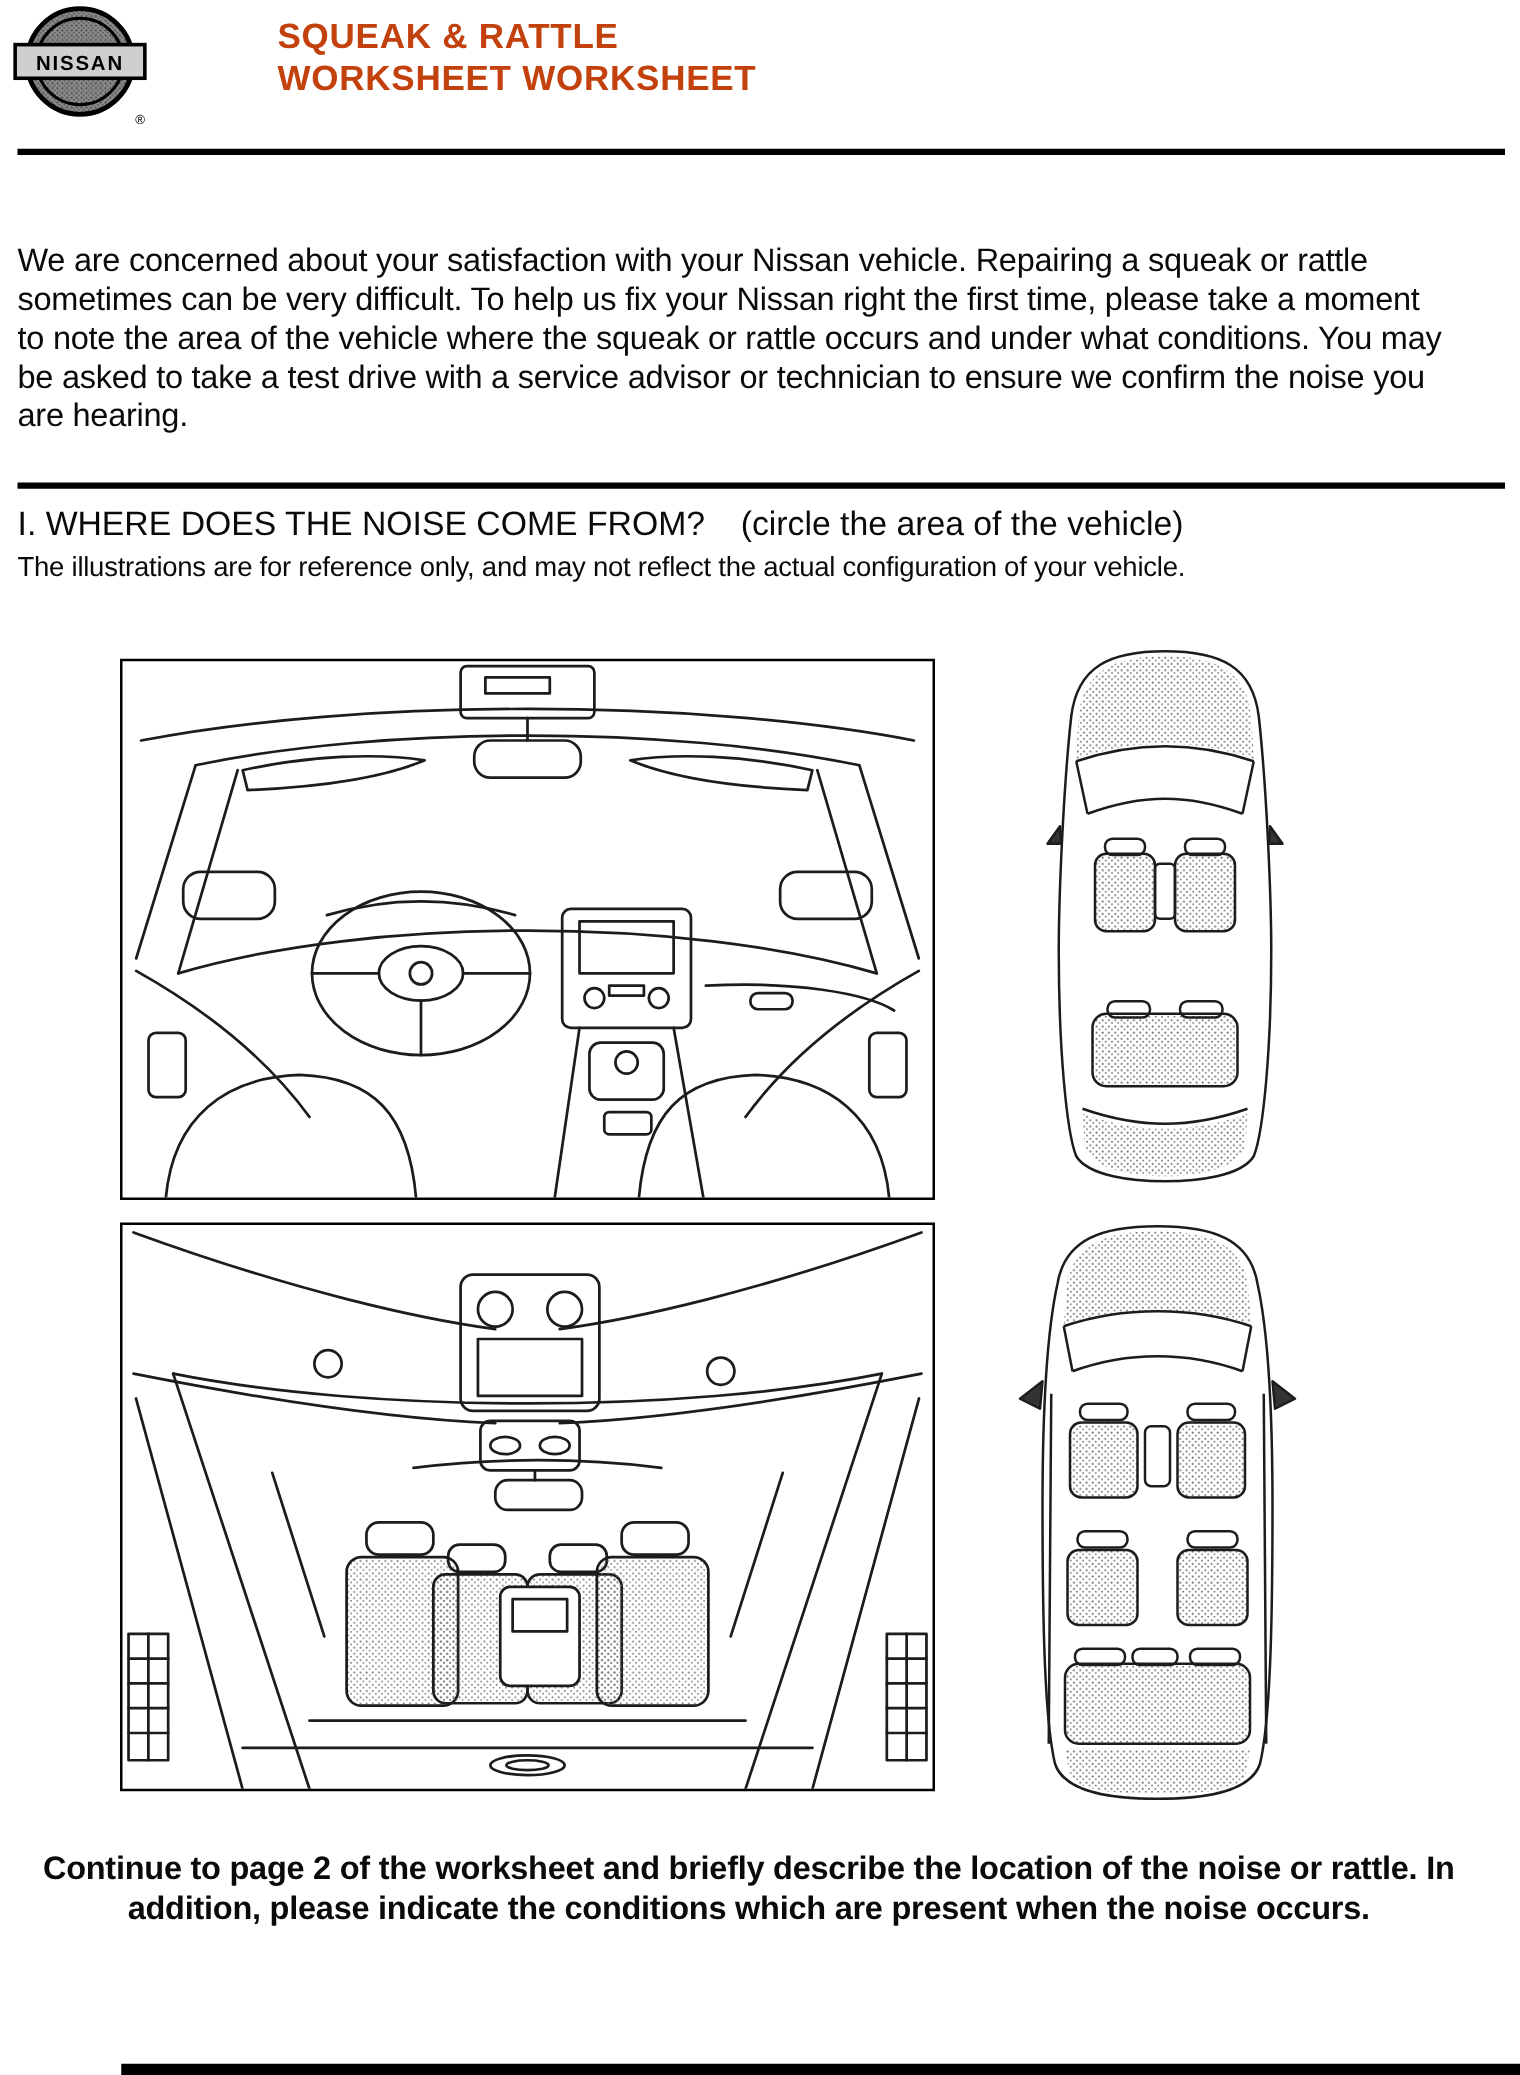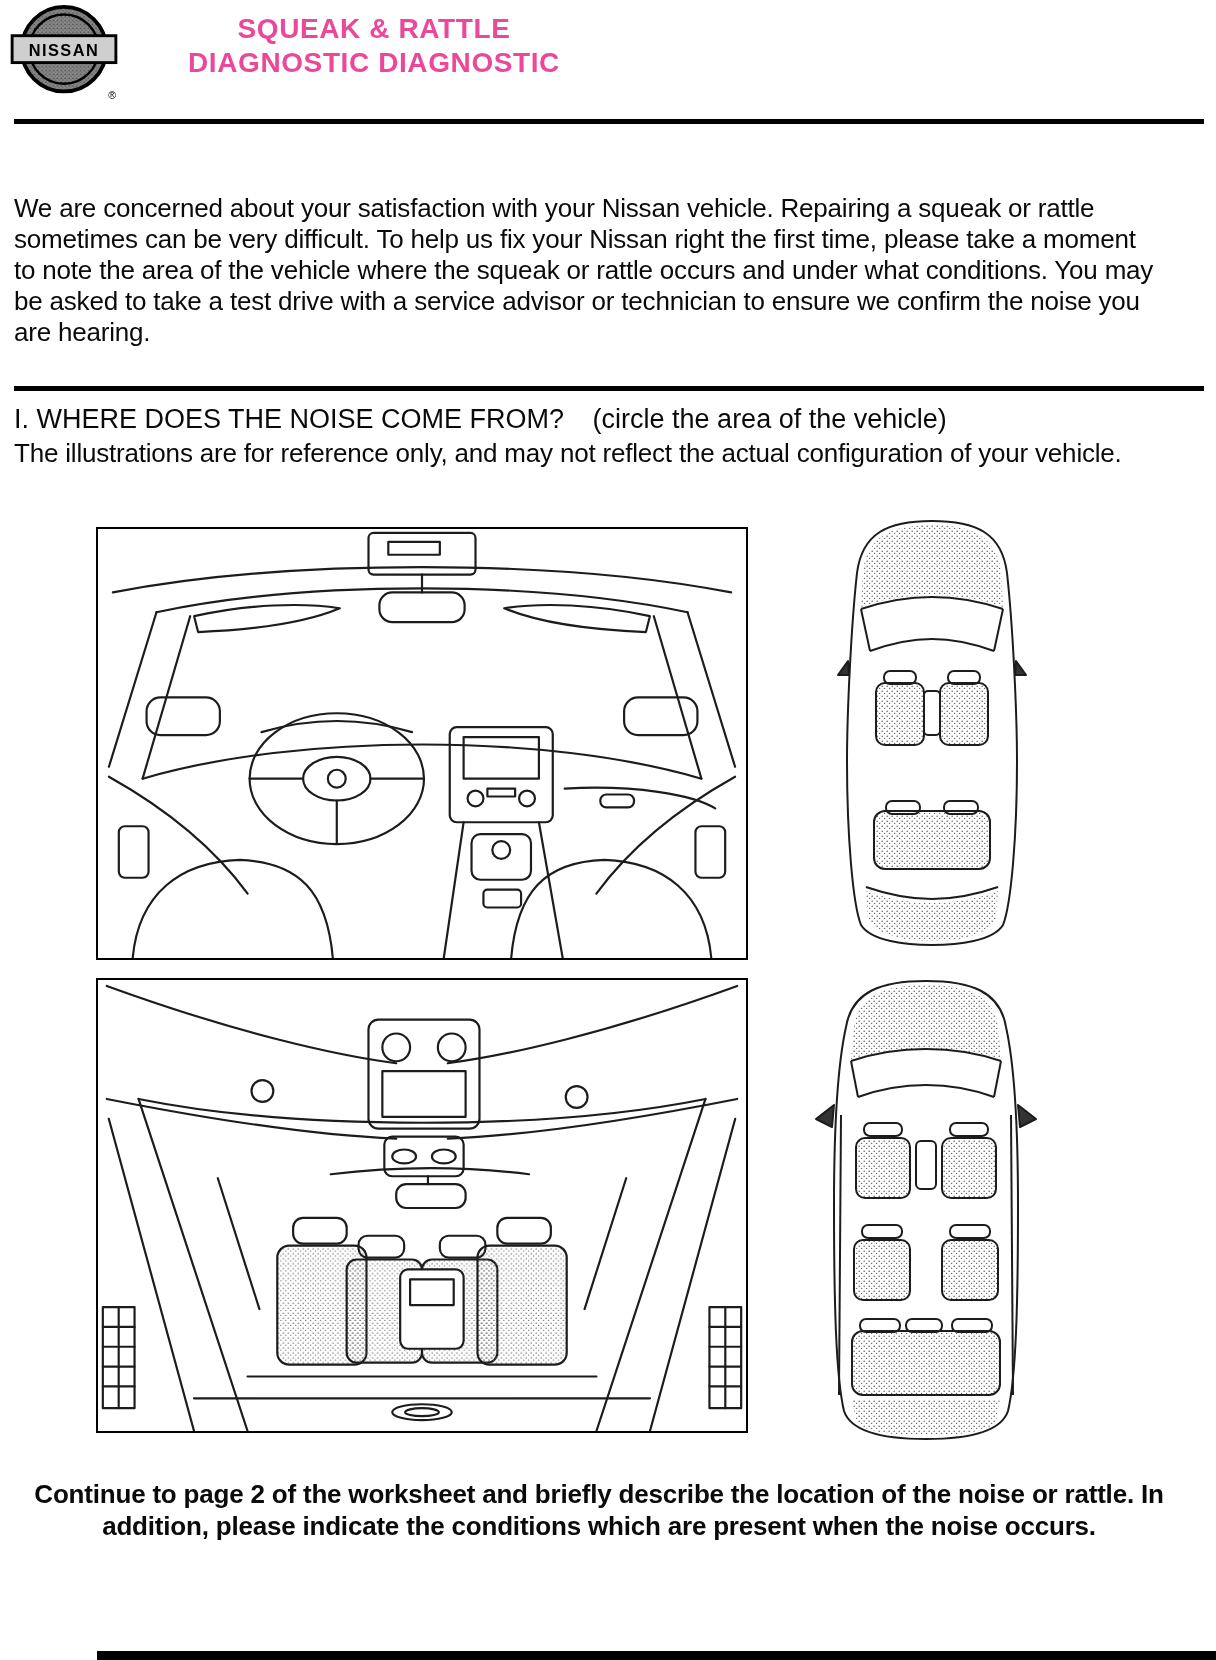--- a/index.html
+++ b/index.html
@@ -3,33 +3,33 @@
 <meta charset="utf-8">
 <style>
   * { margin:0; padding:0; box-sizing:border-box; }
   html,body { background:#ffffff; }
   body { font-family:"Liberation Sans", sans-serif; color:#0a0a0a; }
   .page { position:relative; width:1216px; height:1660px; background:#fff; overflow:hidden; }
 
   .header { position:absolute; top:4px; left:10px; display:flex; align-items:flex-start; }
   .logo { width:108px; height:98px; flex:0 0 auto; }
   .logo svg { width:100%; height:100%; }
-  .titles { margin-left:70px; padding-top:8px; font-weight:bold; font-size:28px; line-height:34px; letter-spacing:0.6px; color:#ec4899;text-align:center; }
+  .titles { margin-left:104px; padding-top:8px; font-weight:bold; font-size:28px; line-height:34px; letter-spacing:0.6px; color:#c2410c; }
 
   .rule { position:absolute; left:14px; width:1190px; height:5px; background:#000; }
   .rule-top { top:119px; }
   .rule-mid { top:386px; }
 
   .intro { position:absolute; top:193px; left:14px; width:1140px; font-size:26px; line-height:31px; letter-spacing:-0.2px; }
   .intro .salutation { display:block; }
 
   .section-head { position:absolute; top:403px; left:14px; width:1170px; font-size:27px; line-height:32px; }
   .section-head .bold { font-weight:normal; }
   .section-head .note { margin-left:21px; }
-  .disclaimer { position:absolute; top:438px; left:14px; width:1110px; font-size:26px; line-height:31px; letter-spacing:-0.2px; }
+  .disclaimer { position:absolute; top:438px; left:14px; width:1110px; font-size:22px; line-height:31px; letter-spacing:-0.2px; }
 
   .illus-box { position:absolute; border:2px solid #000; background:#fff; }
   .box-front { top:527px; left:96px; width:652px; height:433px; }
   .box-rear  { top:978px; left:96px; width:652px; height:455px; }
   .illus-free { position:absolute; }
   .sedan-top  { top:515px; left:836px; width:192px; height:434px; }
   .minivan-top{ top:975px; left:808px; width:236px; height:470px; }
   .illus-box svg, .illus-free svg { width:100%; height:100%; display:block; }
 
   .footer-note { position:absolute; top:1478px; left:14px; width:1170px; font-weight:bold; font-size:26px; line-height:32px; letter-spacing:-0.2px;text-align:center; }
@@ -53,21 +53,21 @@
         </defs>
         <circle cx="56" cy="47" r="44" fill="url(#logoHatch)" stroke="#000" stroke-width="4"></circle>
         <circle cx="56" cy="47" r="36" fill="none" stroke="#000" stroke-width="2.5"></circle>
         <rect x="2" y="33" width="108" height="28" fill="#cfcfcf" stroke="#000" stroke-width="3"></rect>
         <text x="56" y="54" text-anchor="middle" font-size="17" font-weight="bold" letter-spacing="1.5" fill="#000">NISSAN</text>
         <text x="102" y="99" font-size="11" fill="#000">®</text>
       </svg>
     </div>
     <div class="titles">
       <div>SQUEAK &amp; RATTLE</div>
-      <div>DIAGNOSTIC DIAGNOSTIC</div>
+      <div>WORKSHEET WORKSHEET</div>
     </div>
   </div>
 
   <div class="rule rule-top"></div>
 
   <div class="intro">
     <span>We are concerned about your satisfaction with your Nissan vehicle. Repairing a squeak or rattle sometimes can be very difficult. To help us fix your Nissan right the first time, please take a moment to note the area of the vehicle where the squeak or rattle occurs and under what conditions. You may be asked to take a test drive with a service advisor or technician to ensure we confirm the noise you are hearing.</span>
   </div>
 
   <div class="rule rule-mid"></div>

